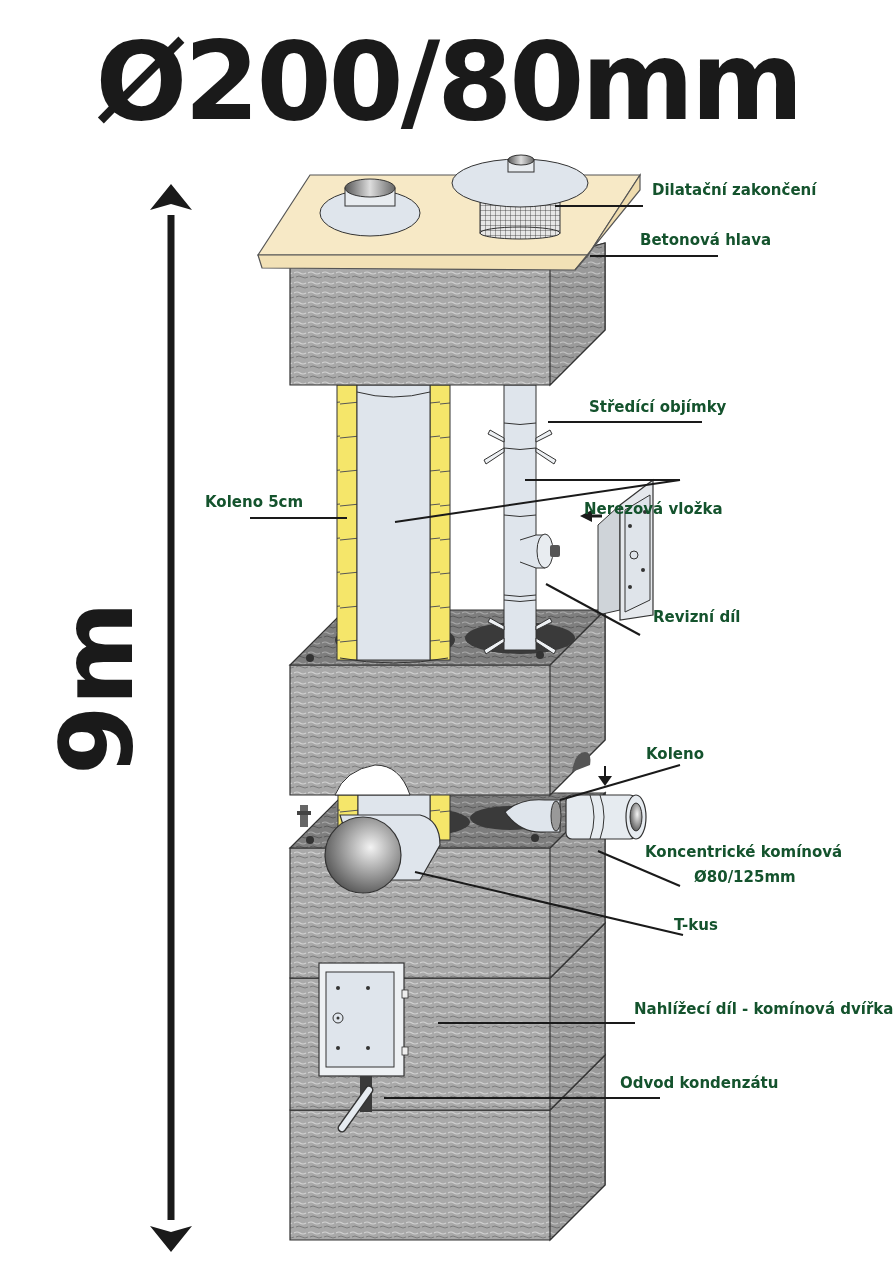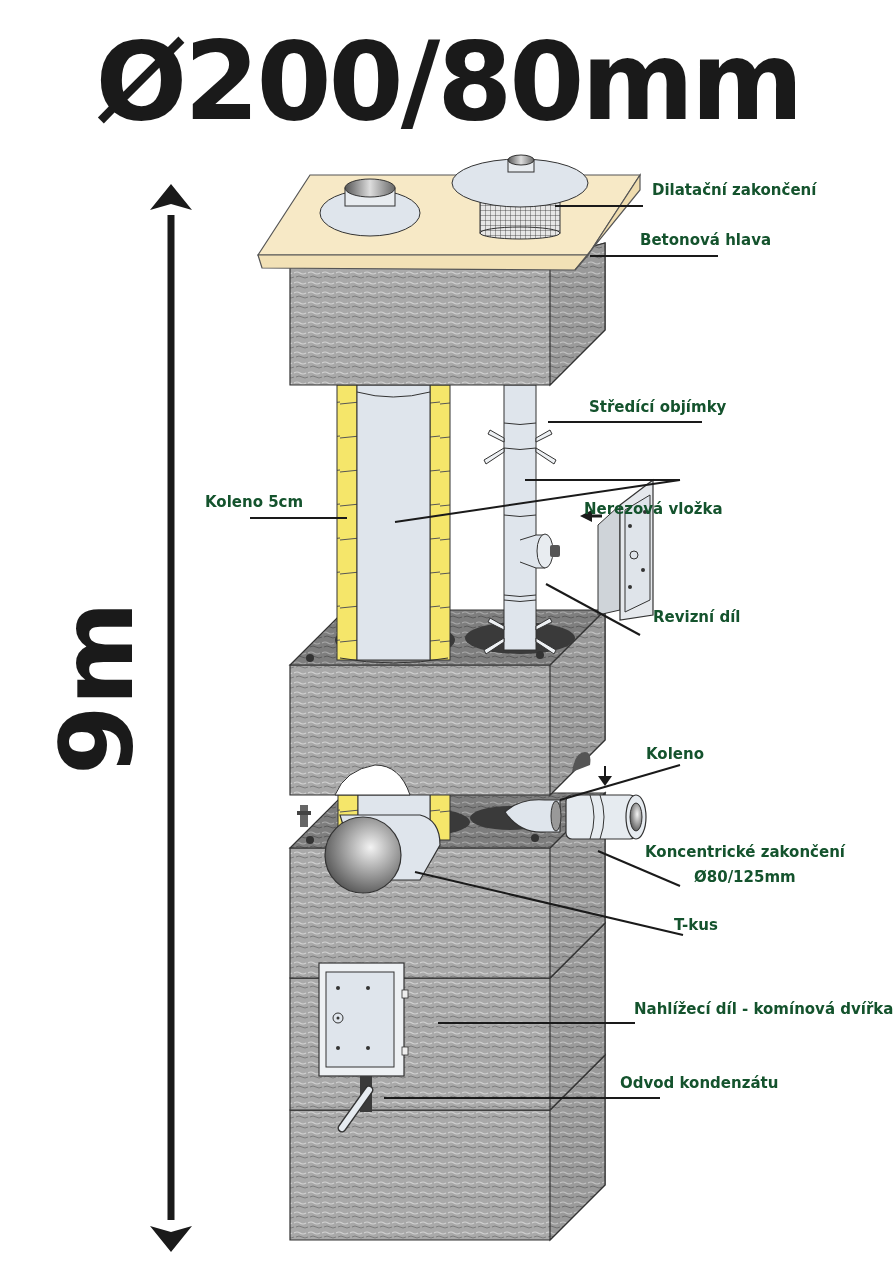--- a/index.html
+++ b/index.html
@@ -239,17 +239,17 @@
   </g>
 </svg>
 
 <div class="lbl" style="left:652px; top:183px;">Dilatační zakončení</div>
 <div class="lbl" style="left:640px; top:233px;">Betonová hlava</div>
 <div class="lbl" style="left:589px; top:400px;">Středící objímky</div>
 <div class="lbl" style="left:584px; top:458px;margin-top:44px;">Nerezová vložka</div>
 <div class="lbl" style="left:205px; top:495px;">Koleno 5cm</div>
 <div class="lbl" style="left:653px; top:610px;">Revizní díl</div>
 <div class="lbl" style="left:625px; top:747px;margin-left:21px;">Koleno</div>
-<div class="lbl" style="left:645px; top:845px;">Koncentrické zakončení</div>
+<div class="lbl" style="left:645px; top:845px;">Koncentrické komínová</div>
 <div class="lbl" style="left:694px; top:870px;text-align:center;">Ø80/125mm</div>
 <div class="lbl" style="left:674px; top:918px;">T-kus</div>
 <div class="lbl" style="left:634px; top:1002px;">Nahlížecí díl - komínová dvířka</div>
 <div class="lbl" style="left:620px; top:1076px;">Odvod kondenzátu</div>
 
 </body></html>

